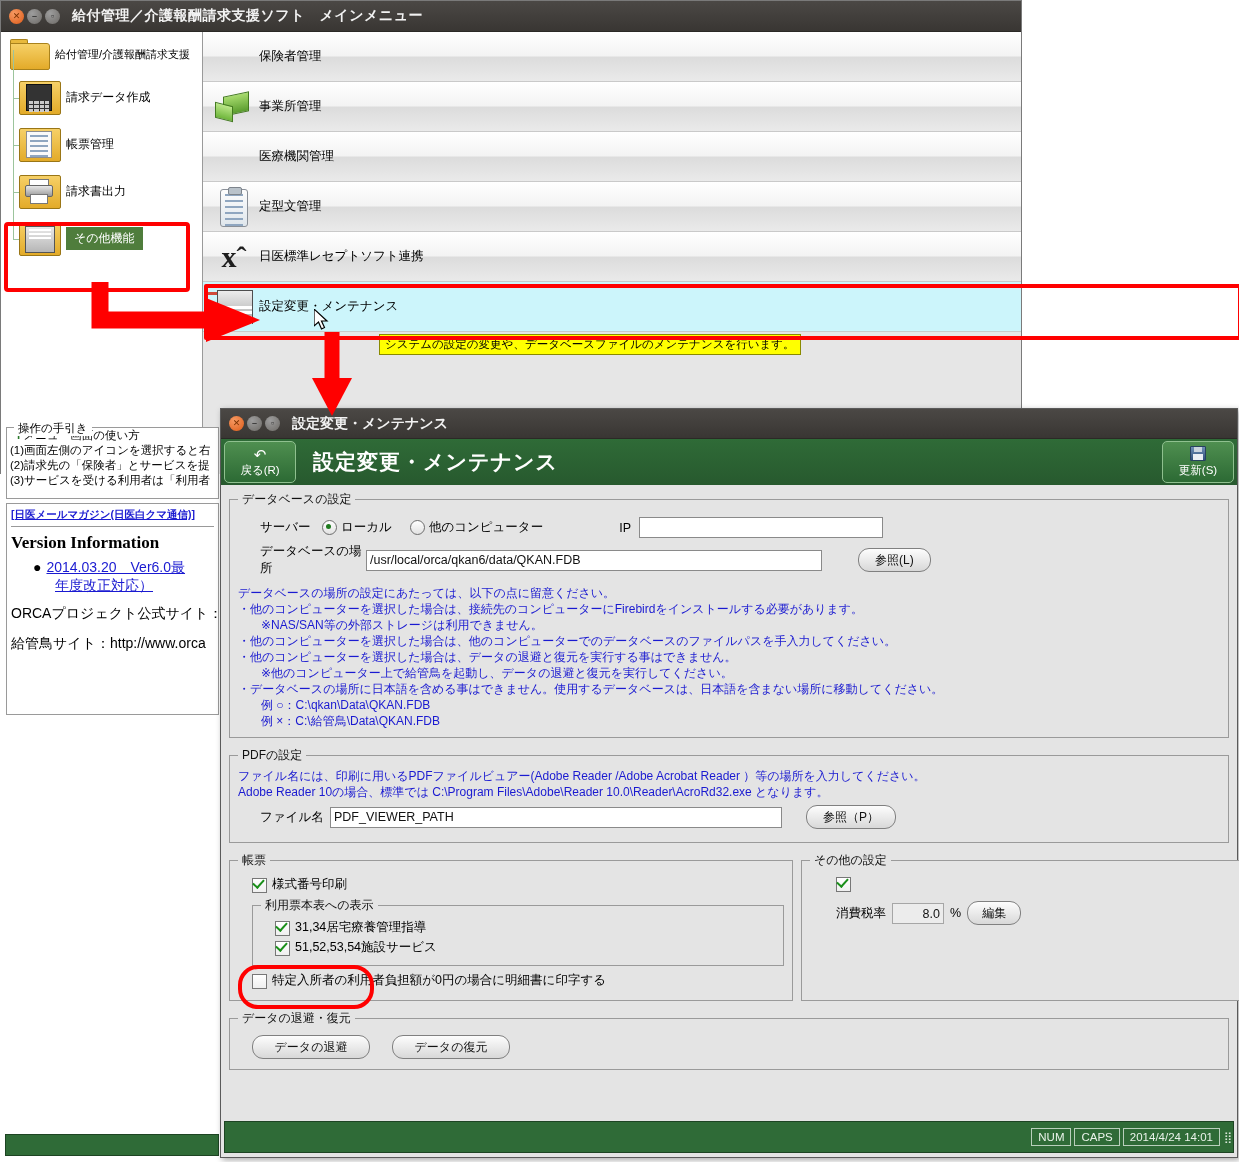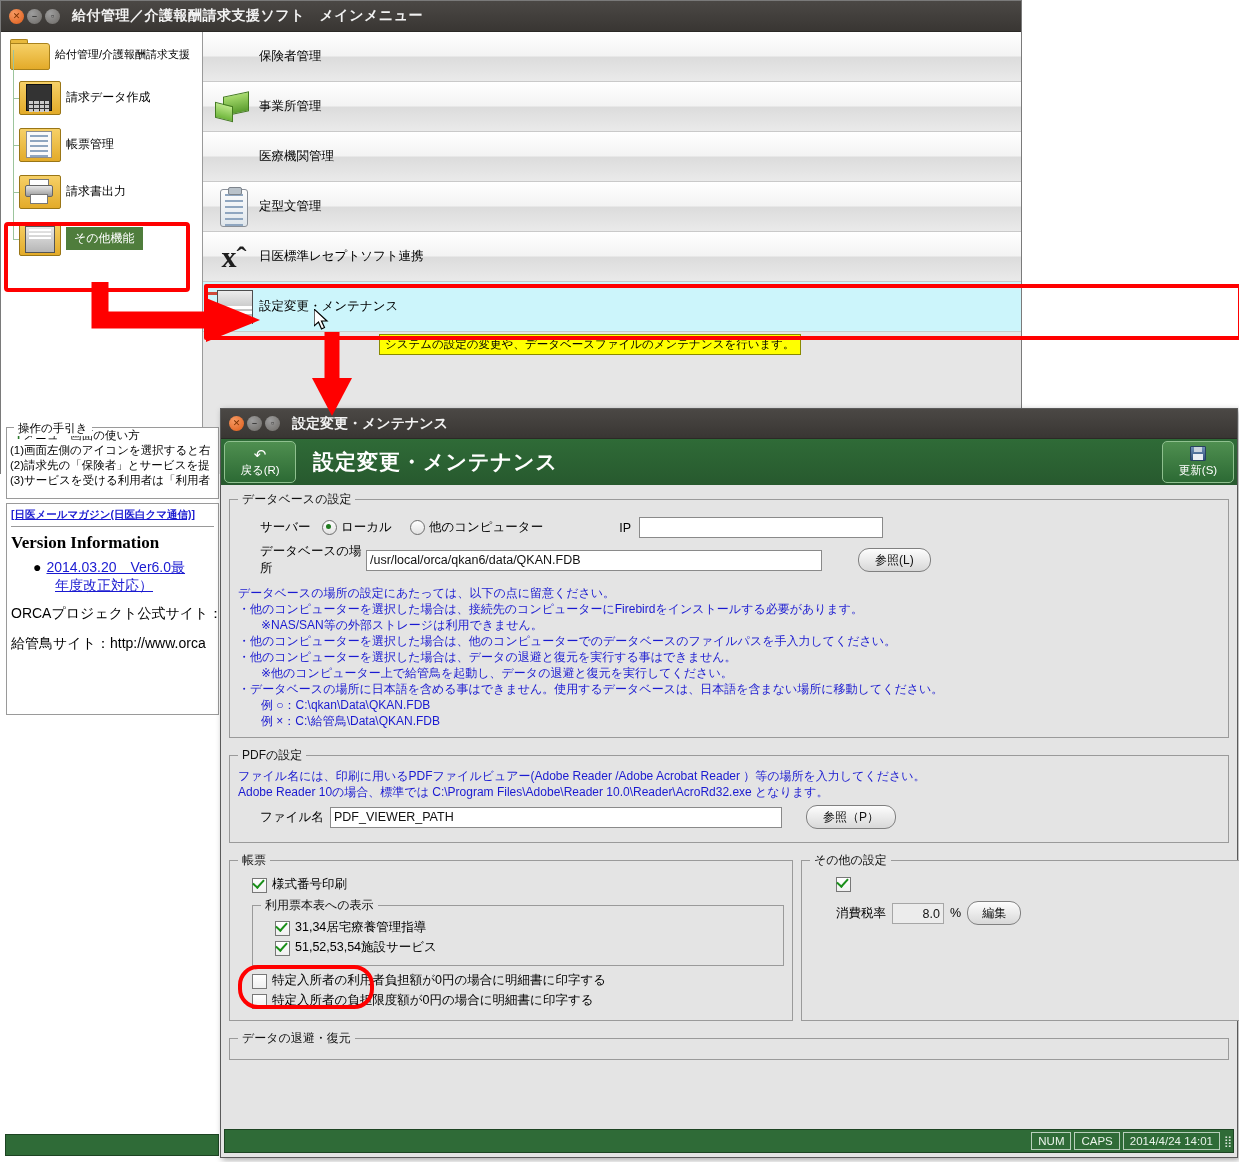--- a/index.html
+++ b/index.html
@@ -183,21 +183,21 @@
   .cb{width:13px;height:13px;border:1px solid #777;background:linear-gradient(#fff,#efefef);
       display:inline-block;position:relative;margin-right:5px;flex:0 0 auto;}
   .cb.on::after{content:"";position:absolute;left:2px;top:-2px;width:5px;height:9px;
       border:solid #1a8f1a;border-width:0 2.5px 2.5px 0;transform:rotate(42deg);}
   .cbrow{display:flex;align-items:flex-end;font-size:12.5px;margin:3px 0;}
 
   #bottom-cols{display:flex;gap:8px;}
   #bottom-cols > fieldset{flex:0 0 auto;}
 
   #dlg-statusbar{
-    position:absolute;left:3px;right:3px;bottom:4px;height:24px;
+    position:absolute;left:3px;right:3px;bottom:4px;height:32px;
     background:#2f6b37;border:1px solid #1d4423;box-sizing:border-box;
     display:flex;align-items:center;justify-content:flex-end;padding-right:2px;
   }
   .sbcell{
     border:1px solid #b9cfbc;height:18px;line-height:17px;margin-left:3px;
     color:#eaf3ea;font-size:11.5px;padding:0 6px;box-sizing:border-box;
     font-family:"Liberation Sans",sans-serif;
   }
   .grip{color:#d9e6da;font-size:11px;margin-left:4px;letter-spacing:-1px;}
 
@@ -488,42 +488,42 @@
                 <span>51,52,53,54施設サービス</span>
               </div>
             </div>
           </div>
         </fieldset>
 
         <div class="cbrow" style="padding-left:14px">
           <span class="cb"></span>
           <span>特定入所者の利用者負担額が0円の場合に明細書に印字する</span>
         </div>
-        <div class="cbrow" style="padding-left:14px">
-          <span class="cb"></span>
-          <span>特定入所者の負担限度額が0円の場合に明細書に印字する</span>
-        </div>
       </fieldset>
 
       <fieldset class="gb" style="width:440px;margin-bottom:9px;">
         <legend>その他の設定</legend>
         <div style="display:flex;align-items:center;padding-left:26px;margin-top:4px;">
           <span class="cb on"></span>
         </div>
         <div class="row" style="padding-left:26px;margin-top:9px;">
           <span class="lbl" style="margin-right:6px">消費税率</span>
           <span class="tf" style="width:52px;text-align:right;background:#ececec;border:1px solid #a6a6a6;">8.0</span>
           <span class="lbl" style="margin:0 6px">%</span>
           <button class="btn" style="padding:0 14px">編集</button>
         </div>
       </fieldset>
     </div>
 
     <fieldset class="gb">
       <legend>データの退避・復元</legend>
+      <div class="row" style="padding-left:14px;margin:4px 0 2px 0;">
+        <button class="btn" style="width:118px;padding:0">データの退避</button>
+        <button class="btn" style="width:118px;padding:0;margin-left:22px">データの復元</button>
+      </div>
     </fieldset>
   </div>
 
   <div id="dlg-statusbar">
     <span class="sbcell">NUM</span>
     <span class="sbcell">CAPS</span>
     <span class="sbcell">2014/4/24 14:01</span>
     <span class="grip">⣿</span>
   </div>
 </div>

